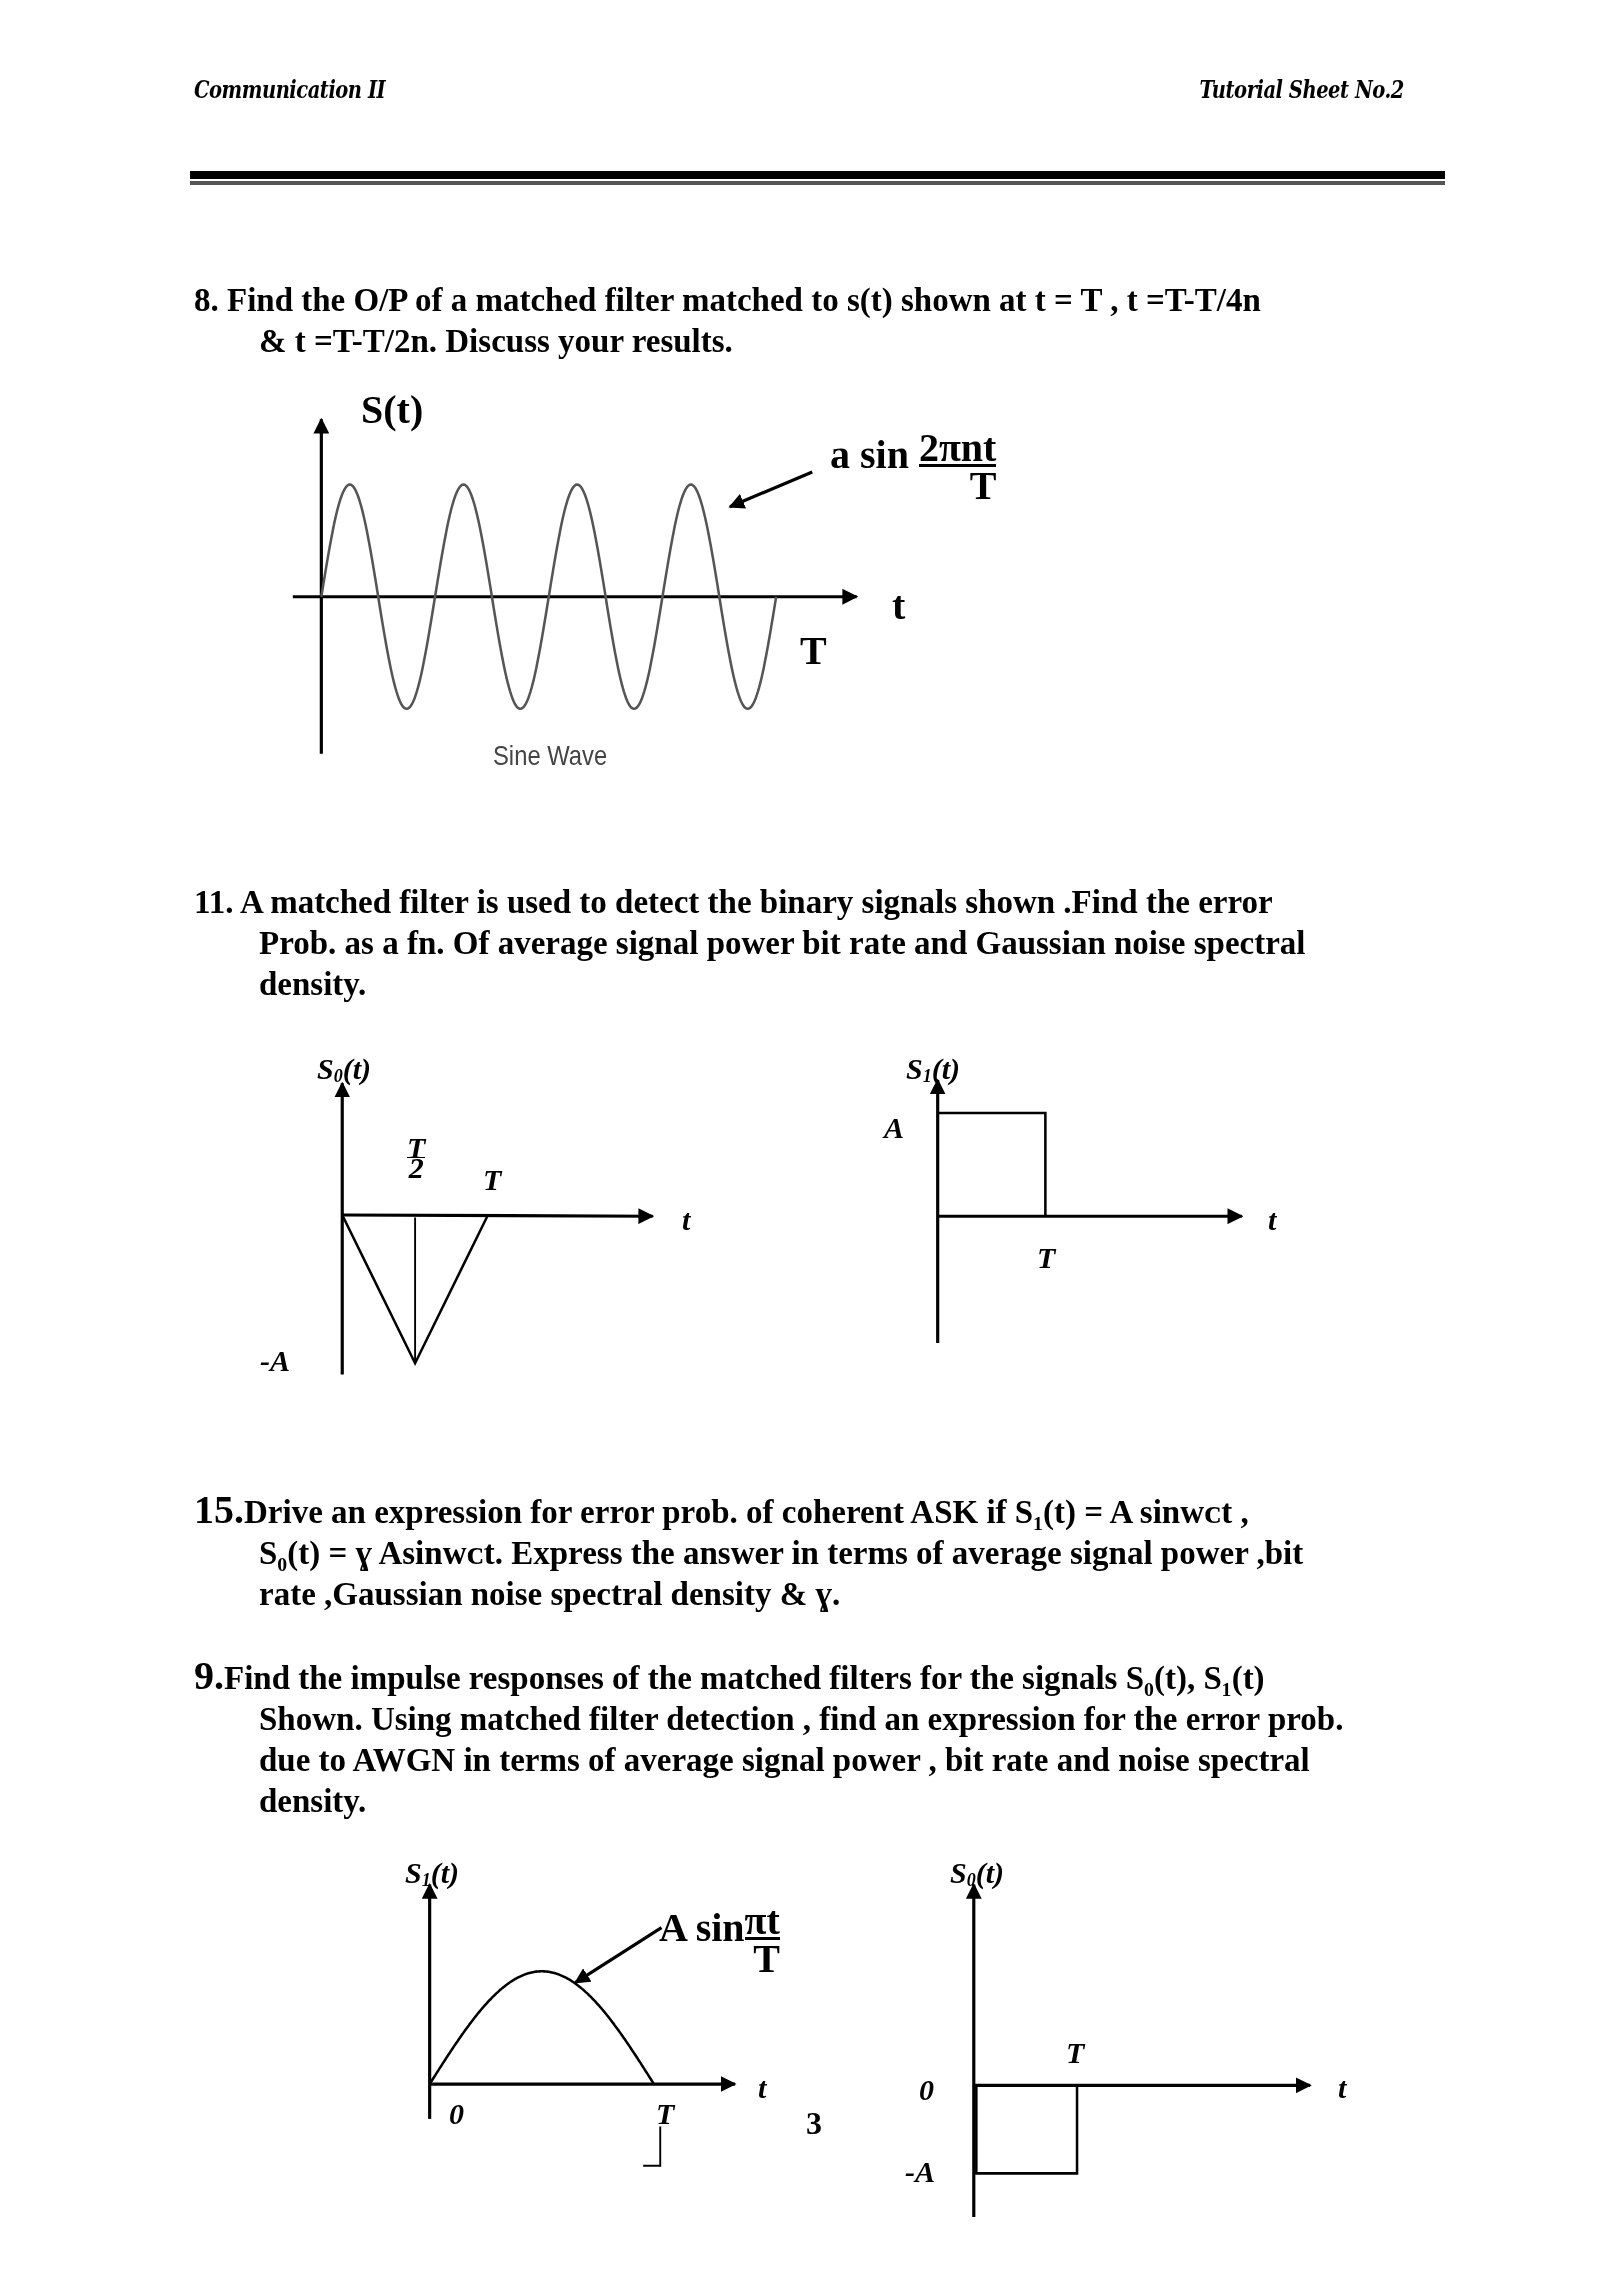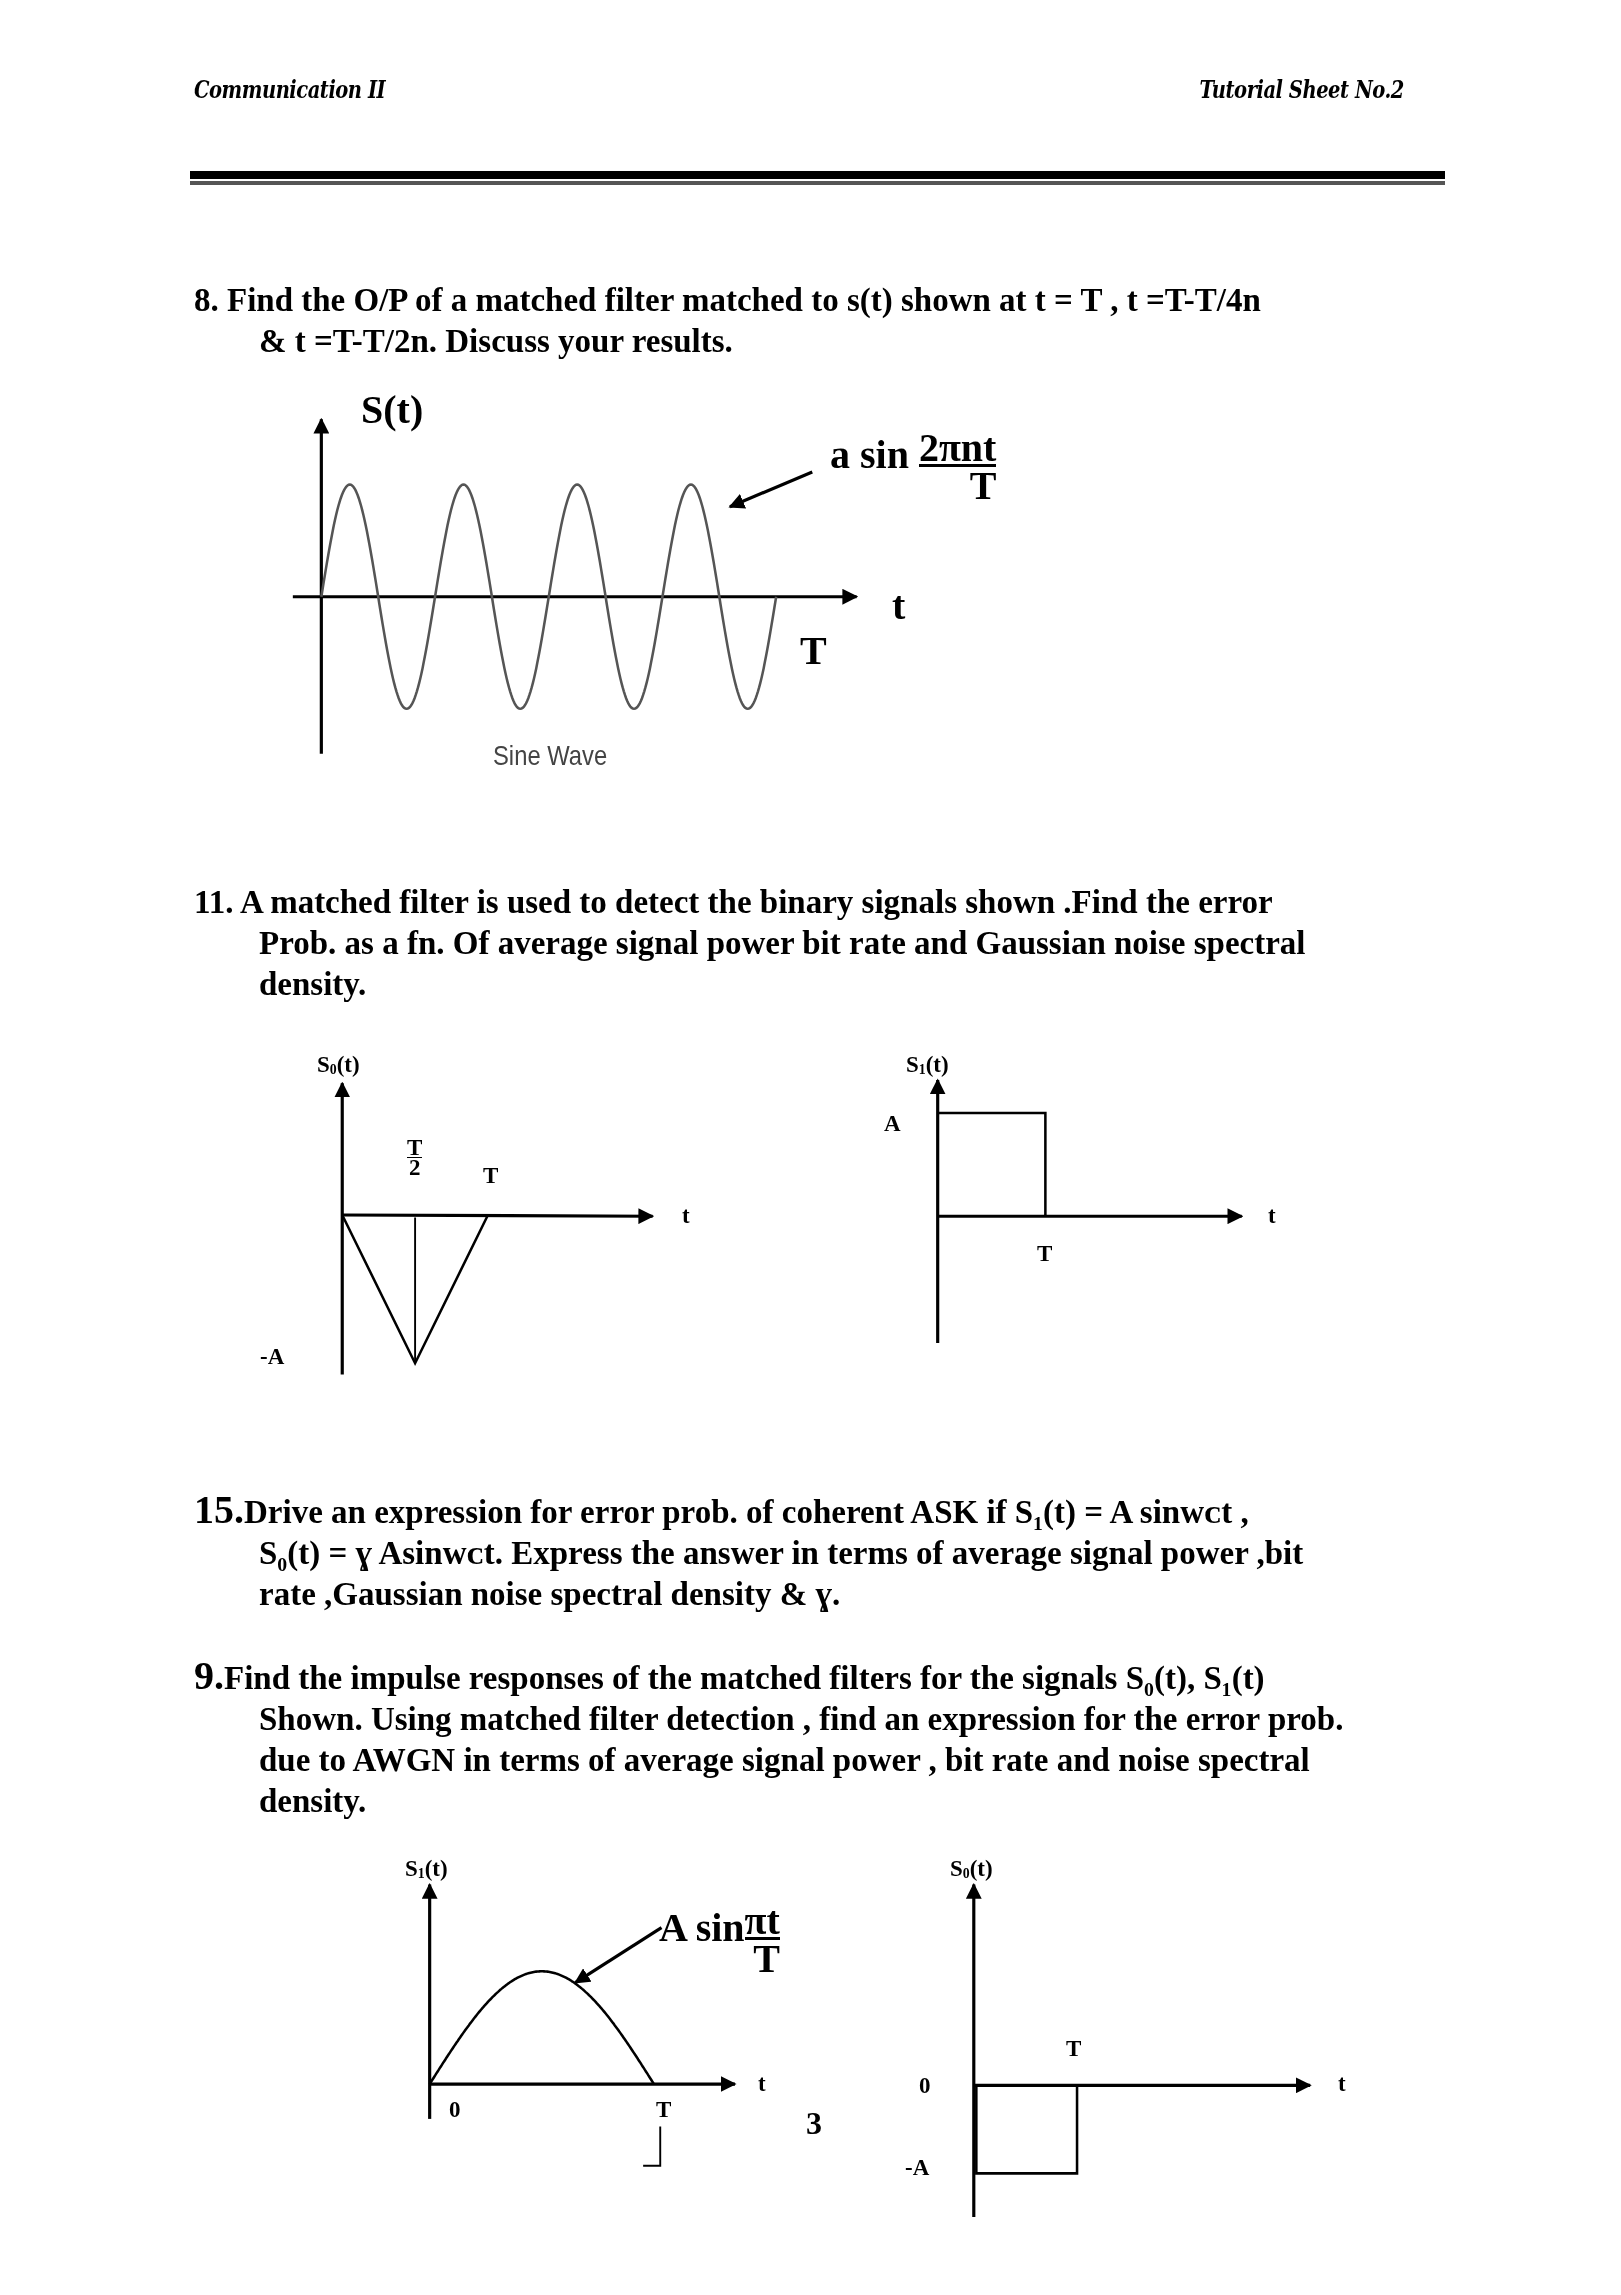--- a/index.html
+++ b/index.html
@@ -8,21 +8,21 @@
   .abs { position: absolute; }
   .hdr { font-family: "DejaVu Serif", serif; font-style: italic; font-weight: bold; font-size: 25px; transform: scaleX(0.78); transform-origin: left top; letter-spacing: -0.6px; }
   .hdr-right { transform-origin: right top; }
   .rule1 { left: 190px; top: 171px; width: 1255px; height: 7.6px; background: #000; }
   .rule2 { left: 190px; top: 181px; width: 1255px; height: 3.8px; background: #555; }
   .q { font-weight: bold; font-size: 33px; line-height: 41px; }
   .q .num-big { font-size: 40px; line-height: 41px; }
   .q .line { white-space: nowrap; }
   .q .indent { padding-left: 65px; }
   .lbl { font-weight: bold; font-size: 40px; white-space: nowrap; }
-  .lbl-sm { font-weight: bold; font-size: 23px; white-space: nowrap; }
+  .lbl-sm { font-weight: bold; font-size: 30px; white-space: nowrap; font-style: italic; }
   .sinewave-lbl { font-family: "Liberation Sans", sans-serif; font-size: 28px; color: #444; white-space: nowrap; transform: scaleX(0.85); transform-origin: left top; }
   .frac { display: inline-block; text-align: right; vertical-align: top; }
   .frac .n { display: block; border-bottom: 3.2px solid #000; line-height: 33px; }
   .frac .d { display: block; line-height: 38px; }
   sub { font-size: 0.6em; vertical-align: -0.15em; }
   svg.diagram { position: absolute; left: 0; top: 0; }
   .pagenum { font-weight: bold; font-size: 32px; }
 </style>
 </head>
 <body>

